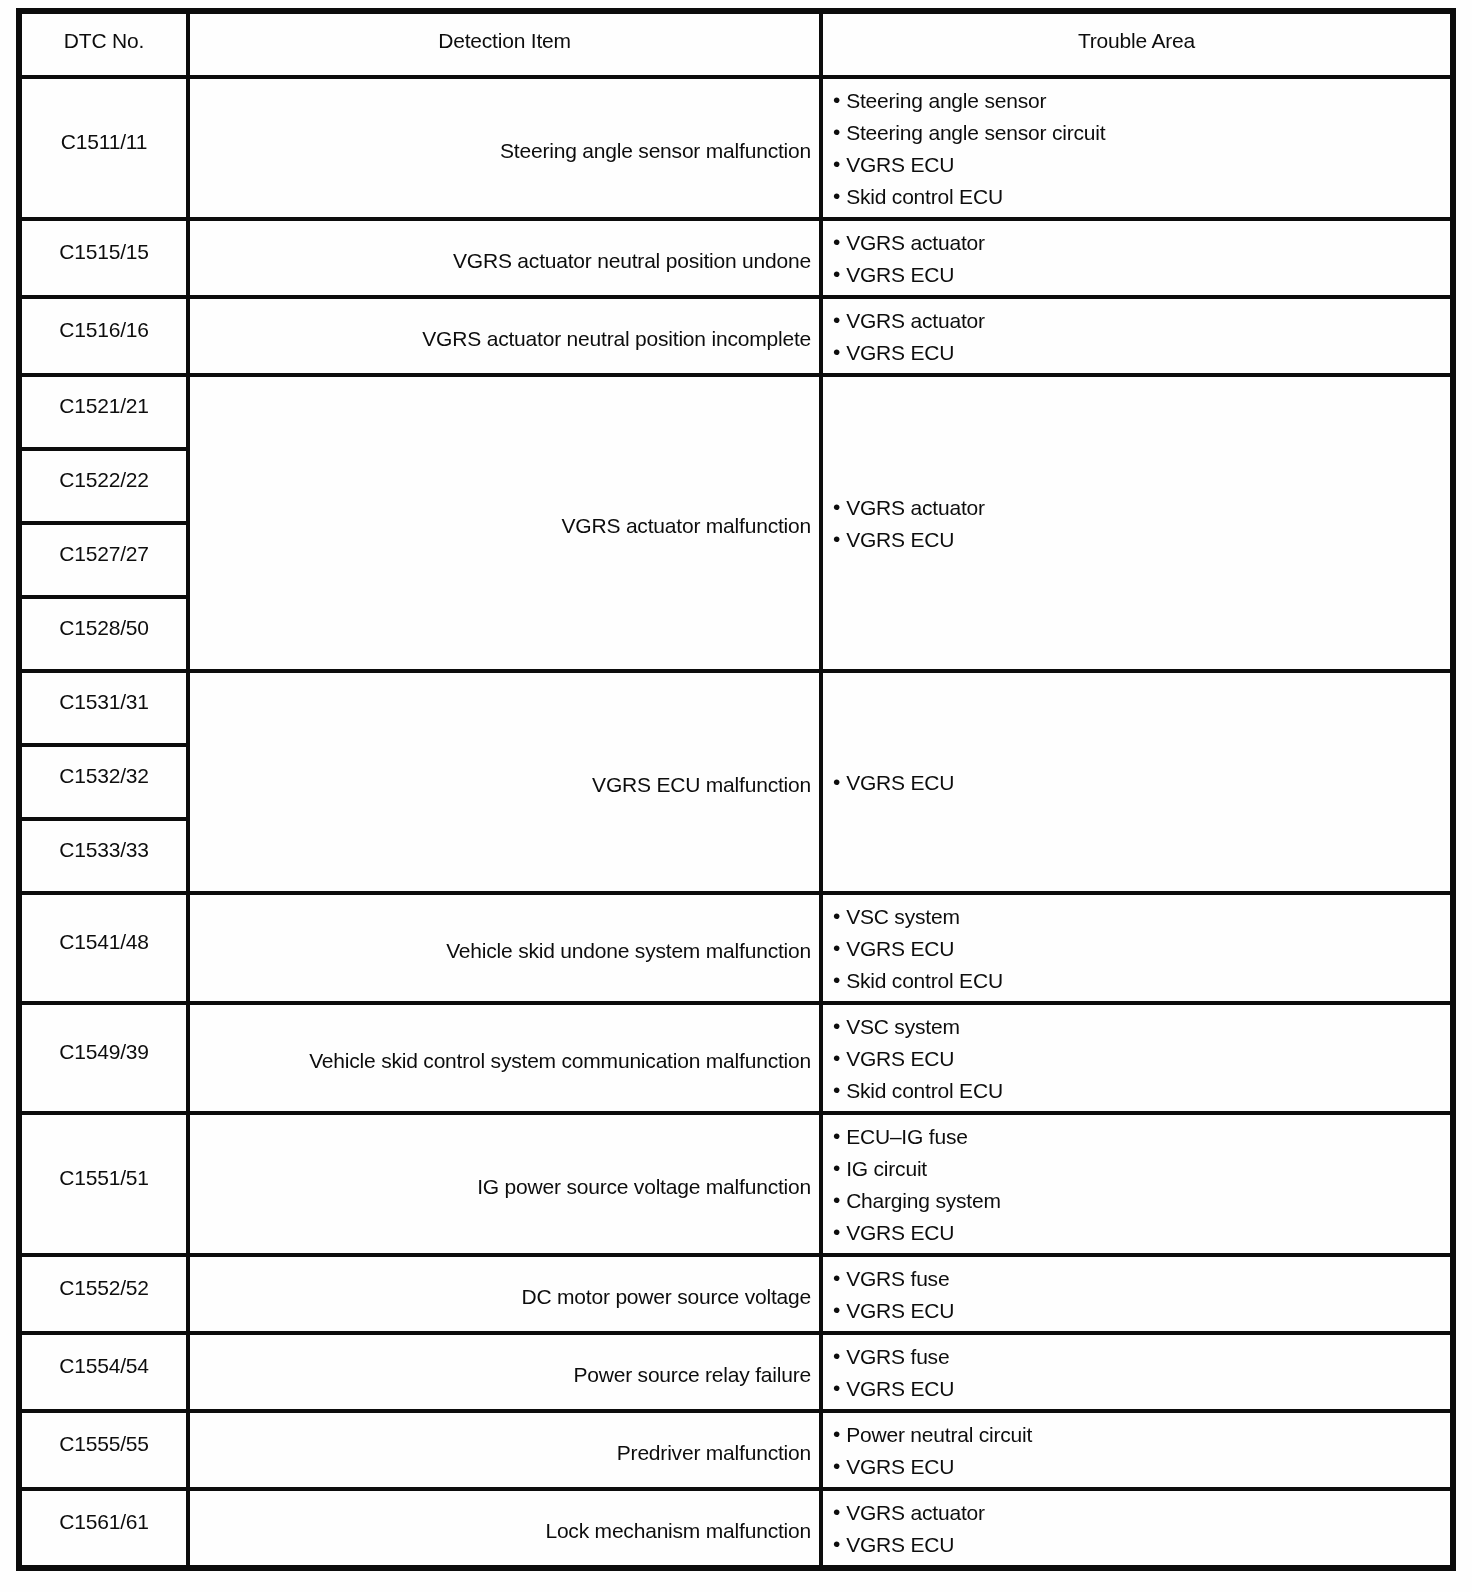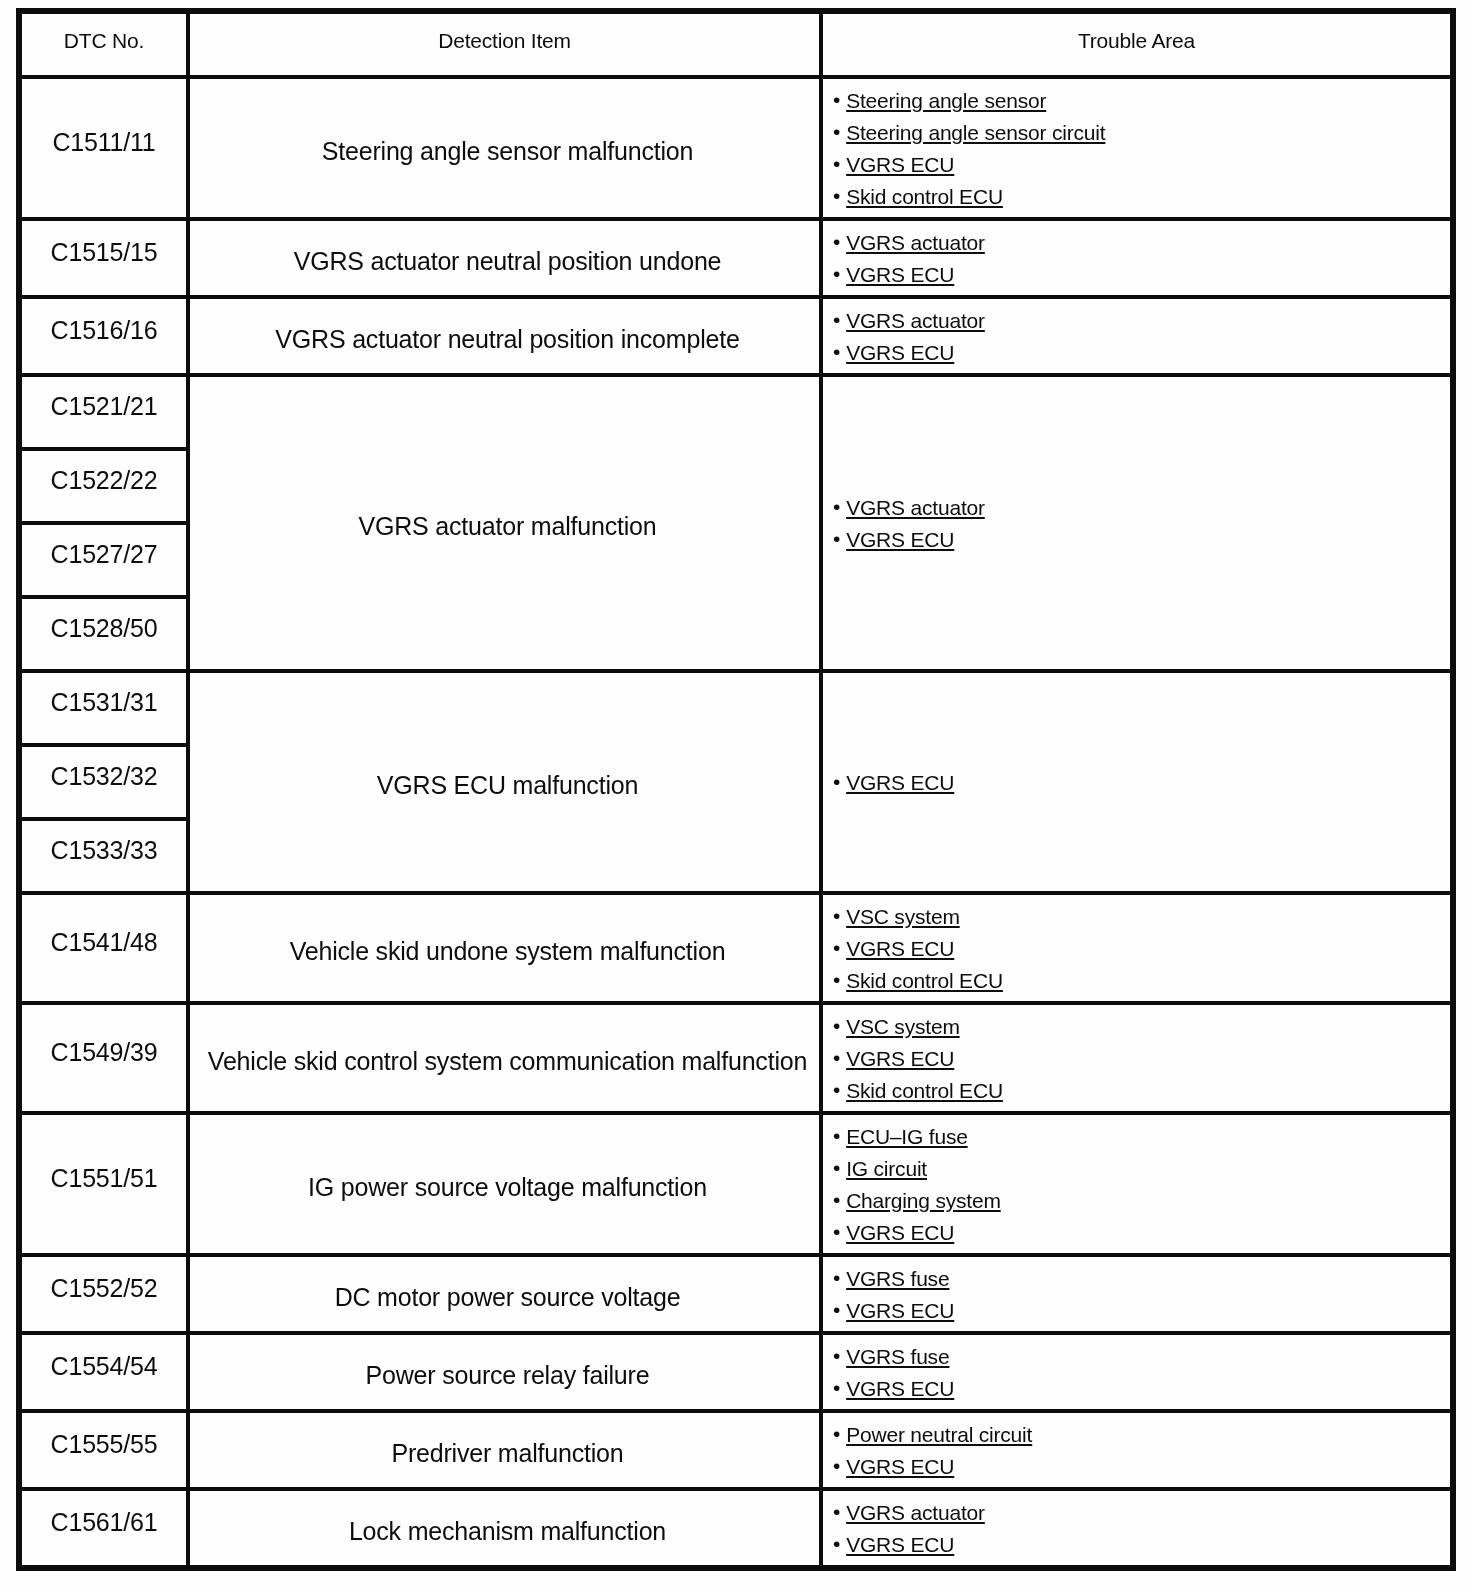--- a/index.html
+++ b/index.html
@@ -35,39 +35,38 @@
     height: 66px;
     font-size: 21px;
     font-weight: normal;
     letter-spacing: -0.2px;
     text-align: center;
     vertical-align: middle;
     padding: 0 0 8px 0;
   }
   td.code {
     height: 74px;
-    font-size: 25px;
+    font-size: 21px;
     letter-spacing: -0.2px;
     text-align: center;
     vertical-align: middle;
     padding: 0 0 12px 0;
     white-space: nowrap;
   }
   td.det {
-    font-size: 25px;
-    letter-spacing: -0.2px;
-    vertical-align: middle;
-    text-align: center;
+    font-size: 21px;
+    letter-spacing: -0.2px;
+    vertical-align: middle;
+    text-align: right;
     padding: 10px 8px 4px 14px;
   }
   td.trouble {
     vertical-align: middle;
     text-align: left;
     padding: 6px 6px 4px 10px;
-    text-decoration: underline;
   }
   ul.bullets {
     list-style: none;
     margin: 0;
     padding: 0;
   }
   ul.bullets li {
     font-size: 21px;
     letter-spacing: -0.2px;
     line-height: 32px;

